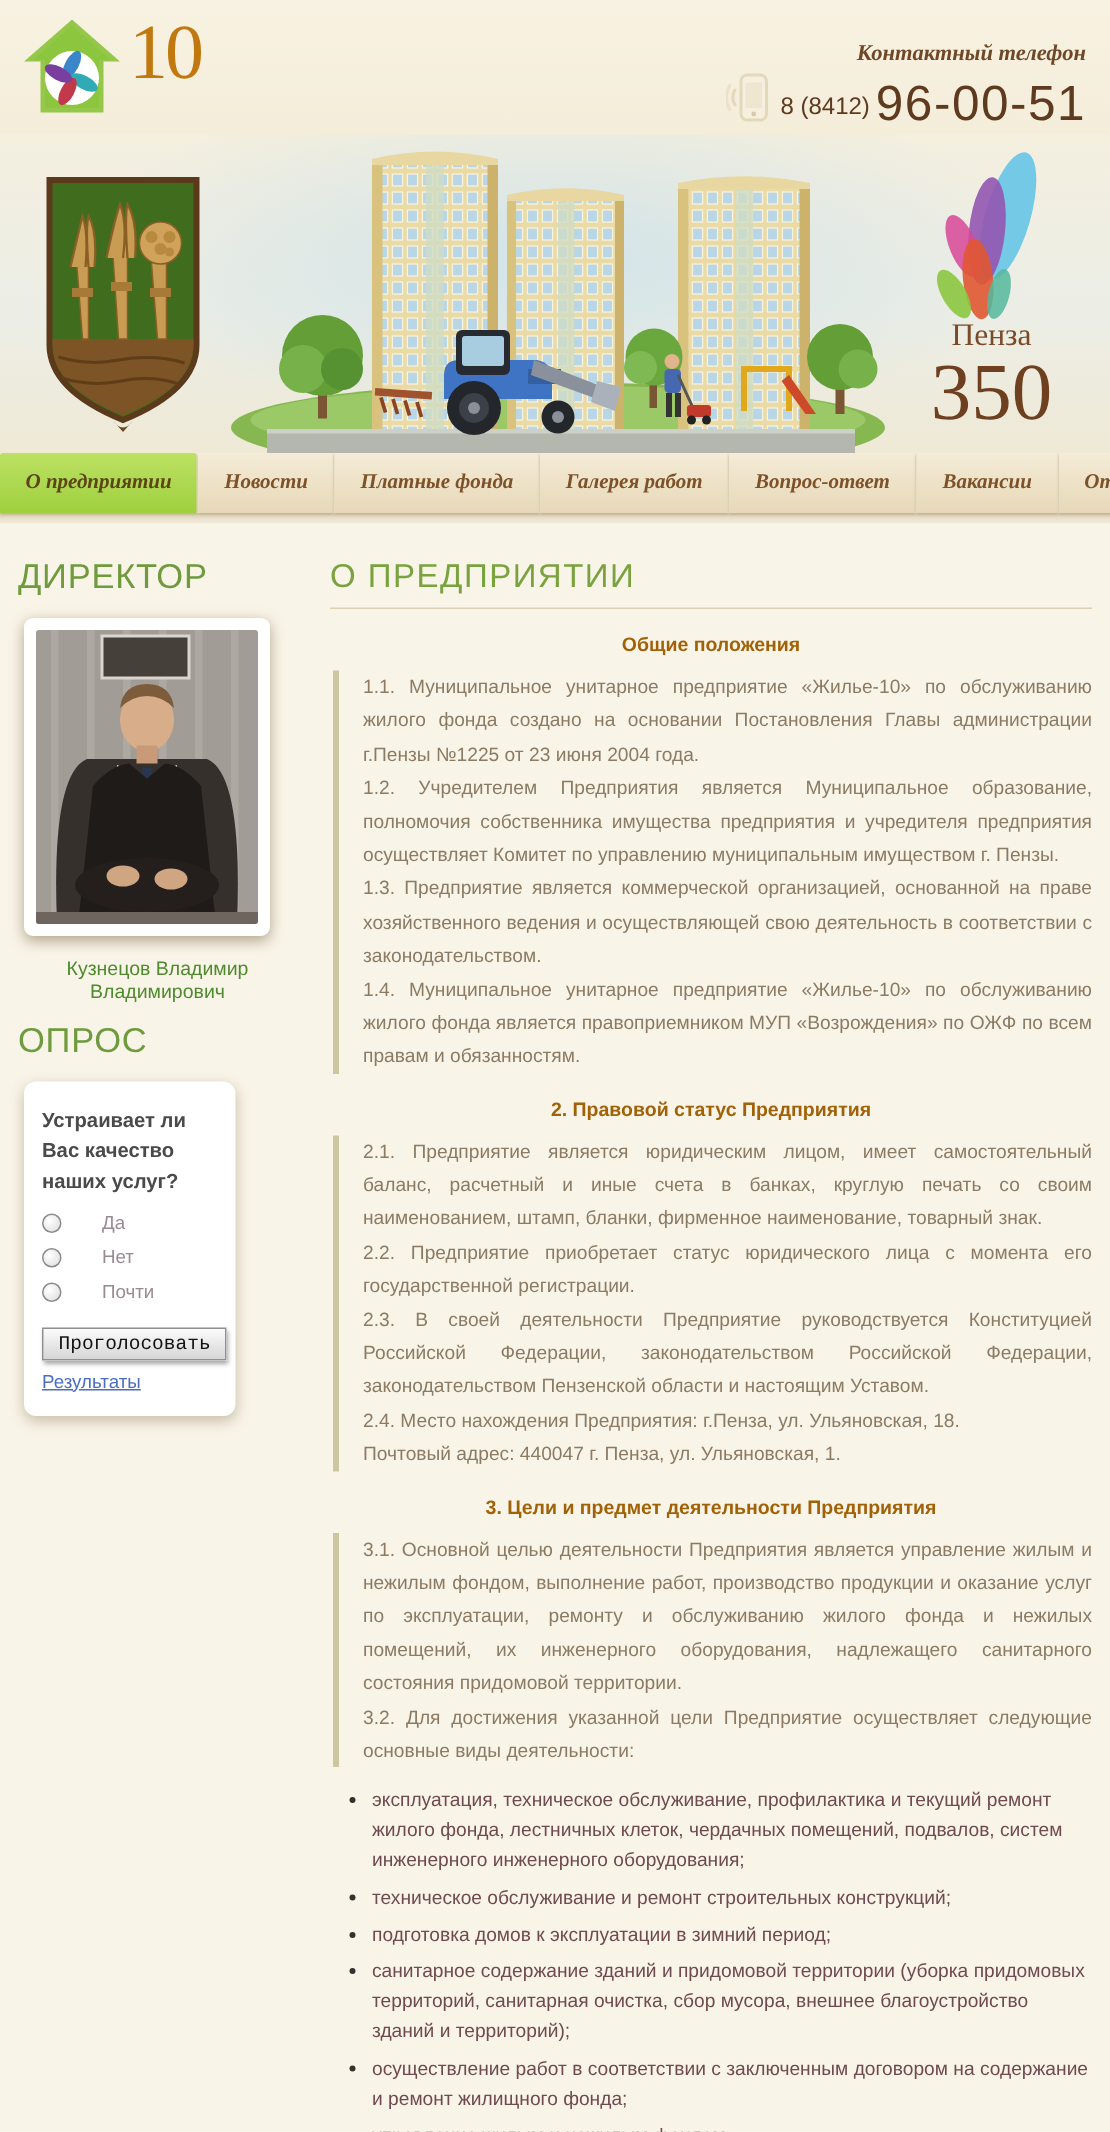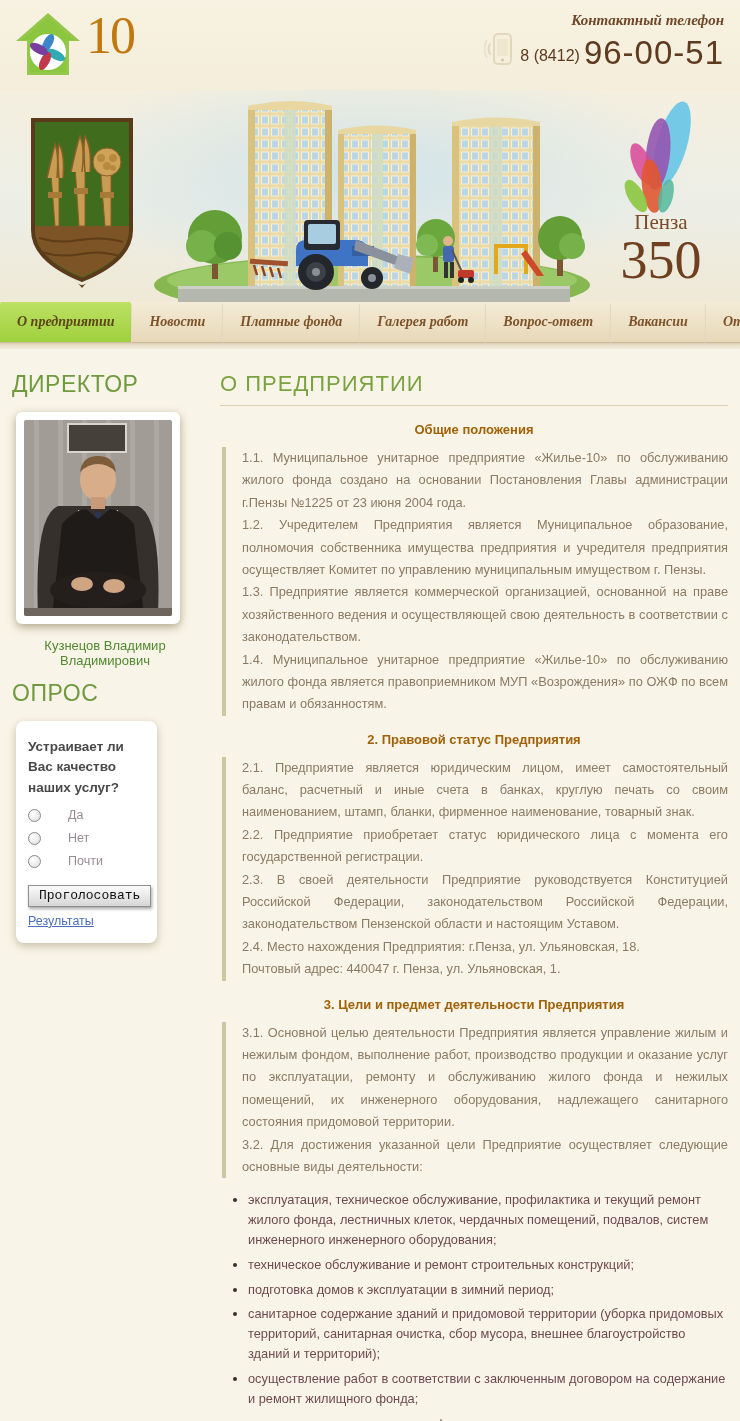--- a/index.html
+++ b/index.html
@@ -17,21 +17,21 @@
   .logo { position:absolute; left:14px; top:11px; display:flex; align-items:flex-start; cursor:pointer; }
   .logo-house { width:68px; height:66px; }
   .logo-text { margin-left:12px; margin-top:6px; color:#c06f1f; line-height:1.05; }
   .logo-line1 { font-size:14px; }
   .logo-line2 { font-size:21px; }
   .logo-line3 { font-size:14px; }
   .logo-num {
     margin-left:4px; font-family:"Liberation Serif", serif;
     font-size:52px; line-height:.95; color:#c1790f; letter-spacing:-2px;
   }
-  .contact { position:absolute; right:16px; top:12px; text-align:right; }
+  .contact { position:absolute; right:16px; top:28px; text-align:right; }
   .contact-label {
     font-family:"Liberation Serif", serif; font-style:italic; font-weight:bold;
     color:#6f4828; font-size:15px;
   }
   .phone-row { display:flex; align-items:flex-end; justify-content:flex-end; margin-top:2px; color:#5e3a1f; }
   .phone-icon { margin-right:6px; margin-bottom:2px; }
   .phone-prefix { font-size:16px; line-height:1; margin-bottom:5px; }
   .phone-number { font-size:33px; line-height:1; margin-left:4px; letter-spacing:1px; }
 
   

